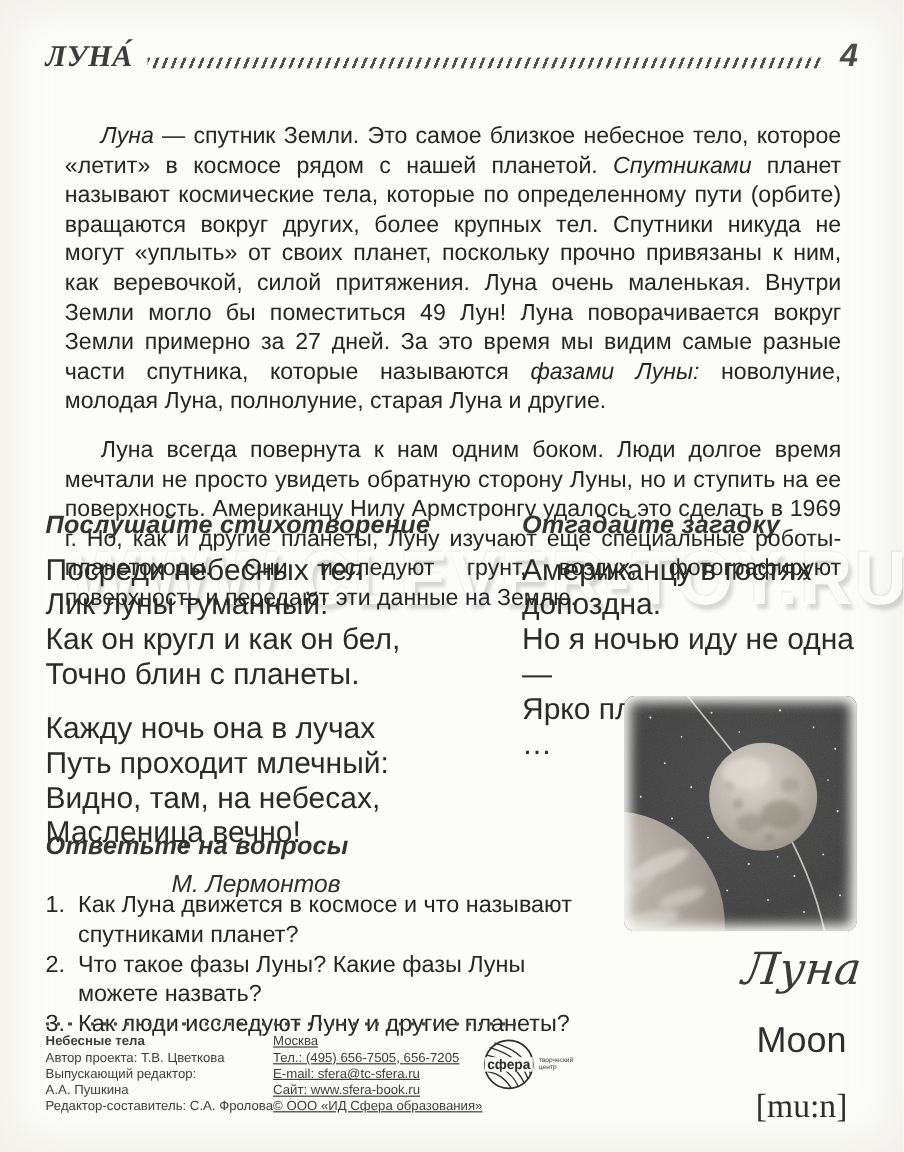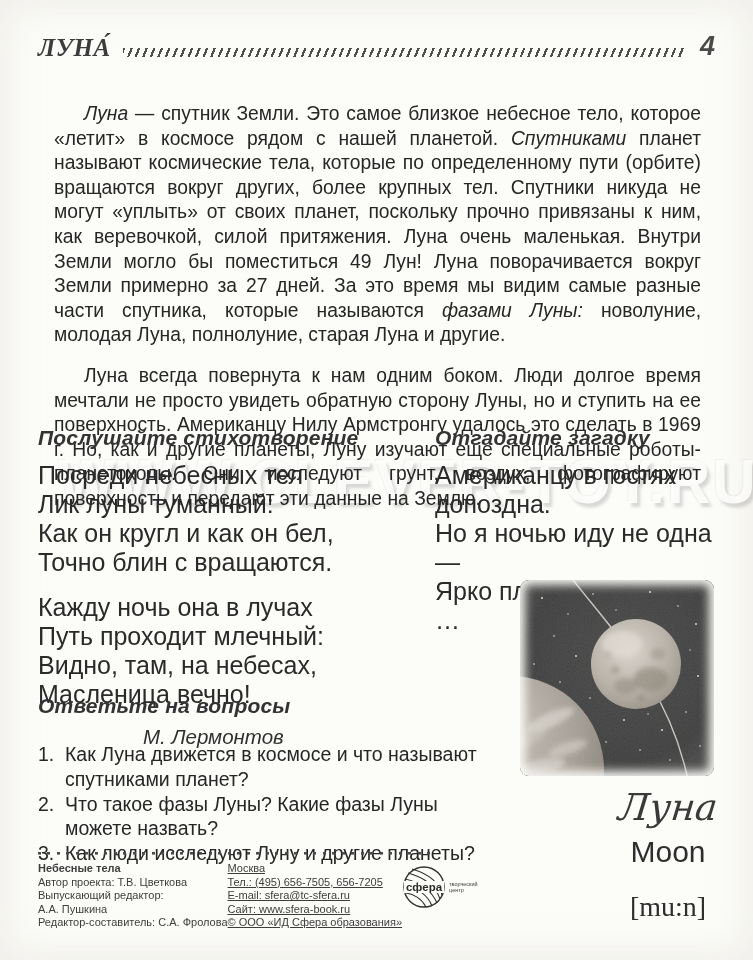--- a/index.html
+++ b/index.html
@@ -89,21 +89,21 @@
     box-shadow:inset 0 0 10px 5px rgba(252,252,249,.95);
     pointer-events:none;
   }
 
   
   .word-card { position:absolute; top:786px; left:588px; width:160px; text-align:center; }
   .word-ru {
     font-family:"DejaVu Serif", serif; font-style:italic; font-weight:400;
     font-size:37px; color:#3a3a3a; transform:skewX(-6deg); line-height:1.2;
   }
-  .word-en { font-size:30px; color:#2e2e2e; margin-top:5px; line-height:1.1; }
+  .word-en { font-size:30px; color:#2e2e2e; margin-top:21px; line-height:1.1; }
   .word-tr {
     font-family:"Liberation Serif", serif; font-size:28px; color:#2e2e2e;
     margin-top:24px; line-height:1.1;
   }
 
   
   .footer { position:absolute; top:852px; left:38px; width:392px; }
   .dotline {
     height:3px; margin-bottom:7px;
     background:repeating-linear-gradient(90deg,#4a4a4a 0 2.6px,transparent 2.6px 9.5px);
@@ -139,21 +139,21 @@
       <p><span class="it">Луна</span><span> — спутник Земли. Это самое близкое небесное тело, которое «летит» в космосе рядом с нашей планетой. </span><span class="it">Спутниками</span><span> планет называют космические тела, которые по определенному пути (орбите) вращаются вокруг других, более крупных тел. Спутники никуда не могут «уплыть» от своих планет, поскольку прочно привязаны к ним, как веревочкой, силой притяжения. Луна очень маленькая. Внутри Земли могло бы поместиться 49 Лун! Луна поворачивается вокруг Земли примерно за 27 дней. За это время мы видим самые разные части спутника, которые называются </span><span class="it">фазами Луны:</span><span> новолуние, молодая Луна, полнолуние, старая Луна и другие.</span></p>
       <p><span>Луна всегда повернута к нам одним боком. Люди долгое время мечтали не просто увидеть обратную сторону Луны, но и ступить на ее поверхность. Американцу Нилу Армстронгу удалось это сделать в 1969 г. Но, как и другие планеты, Луну изучают еще специальные роботы-планетоходы. Они исследуют грунт, воздух, фотографируют поверхность и передают эти данные на Землю.</span></p>
     </section>
 
     <section class="poem-col">
       <h3 class="sec-head">Послушайте стихотворение</h3>
       <div class="stanza">
         <div>Посреди небесных тел</div>
         <div>Лик луны туманный:</div>
         <div>Как он кругл и как он бел,</div>
-        <div>Точно блин с вращаются.</div>
+        <div>Точно блин с планеты.</div>
       </div>
       <div class="stanza">
         <div>Кажду ночь она в лучах</div>
         <div>Путь проходит млечный:</div>
         <div>Видно, там, на небесах,</div>
         <div>Масленица вечно!</div>
       </div>
       <div class="attribution">М. Лермонтов</div>
     </section>
 

